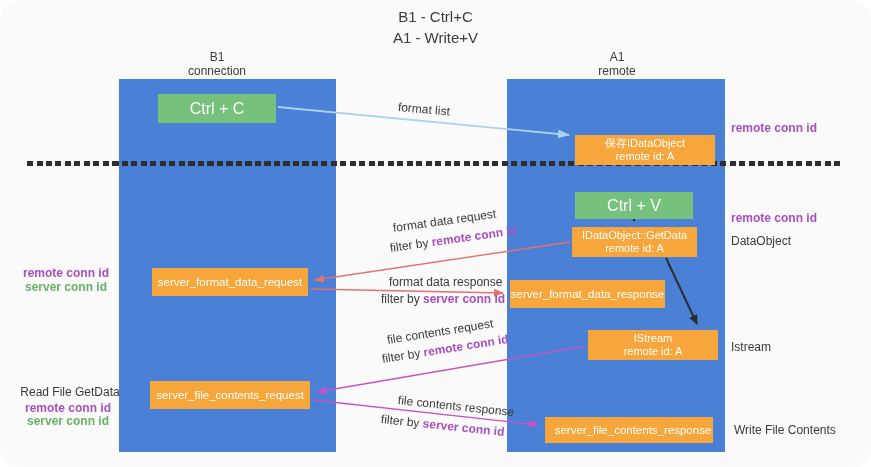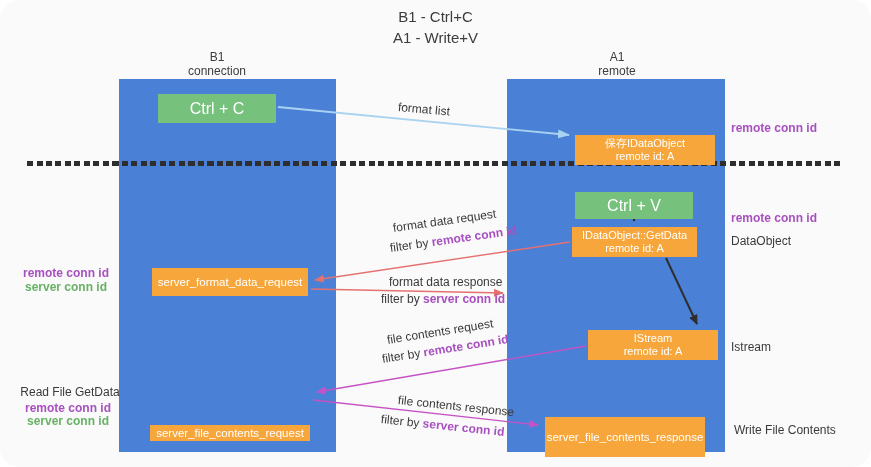--- a/index.html
+++ b/index.html
@@ -94,31 +94,34 @@
 
   <div class="box box--orange" style="left:572px;top:227px;width:125px;height:30px;">
     <span>IDataObject::GetData</span>
     <span>remote id: A</span>
   </div>
 
   <div class="box box--orange single" style="left:152px;top:268px;width:156px;height:28px;">
     <span>server_format_data_request</span>
   </div>
 
+  <div class="box box--orange single" style="left:510px;top:280px;width:155px;height:28px;">
+    <span>server_format_data_response</span>
+  </div>
 
   <div class="box box--orange" style="left:588px;top:330px;width:130px;height:30px;">
     <span>IStream</span>
     <span>remote id: A</span>
   </div>
 
-  <div class="box box--orange single" style="left:150px;top:381px;width:160px;height:16px;margin-top:44px;">
+  <div class="box box--orange single" style="left:150px;top:381px;width:160px;height:28px;">
     <span>server_file_contents_request</span>
   </div>
 
-  <div class="box box--orange single" style="left:545px;top:417px;width:160px;height:40px;">
+  <div class="box box--orange single" style="left:545px;top:417px;width:160px;height:26px;padding-left:8px;">
     <span>server_file_contents_response</span>
   </div>
 
   <div class="lbl rot-p5" style="left:398px;top:100px;">format list</div>
 
   <div class="lbl rot-m8" style="left:393px;top:221px;">format data request</div>
   <div class="lbl rot-m8" style="left:390px;top:241px;">
     <span>filter by </span><span class="purple">remote conn id</span>
   </div>
 

